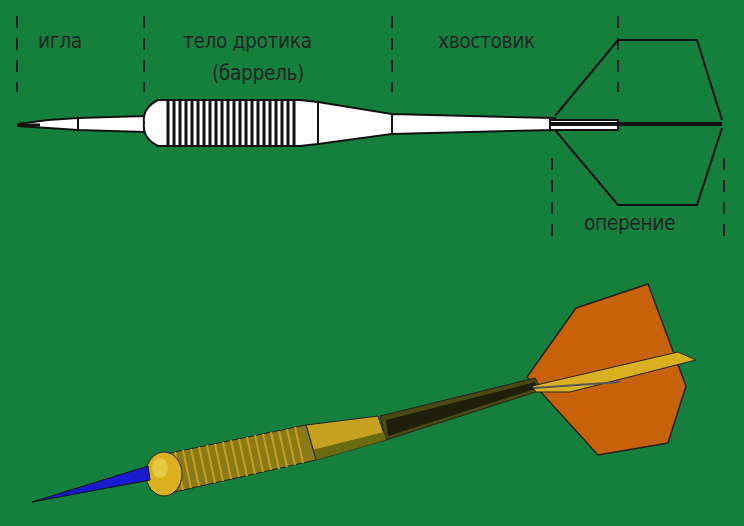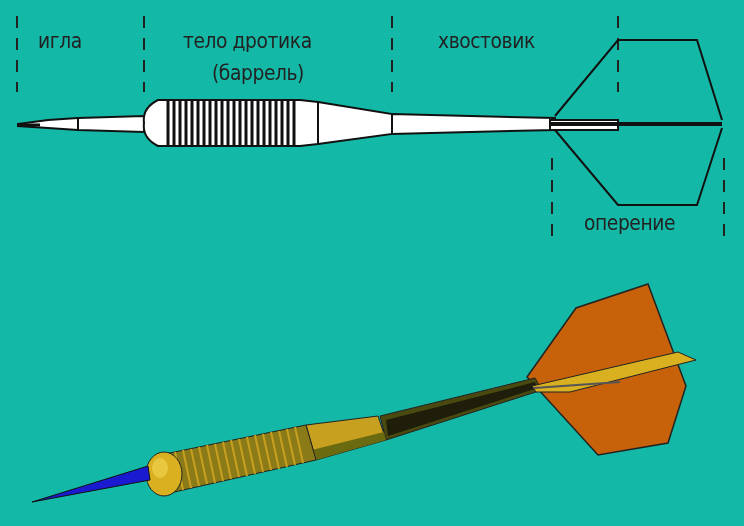--- a/index.html
+++ b/index.html
@@ -1,16 +1,16 @@
 <!DOCTYPE html>
 <html><head>
 <meta charset="utf-8">
 <style>
   html,body{margin:0;padding:0;background:#fdfdfd;}
-  #stage{position:relative;width:744px;height:526px;overflow:hidden;background:#14b8a6;font-family:"DejaVu Sans Condensed","DejaVu Sans",sans-serif;}
+  #stage{position:relative;width:744px;height:526px;overflow:hidden;background:#15803d;font-family:"DejaVu Sans Condensed","DejaVu Sans",sans-serif;}
   svg{position:absolute;left:0;top:0;}
   .lbl{position:absolute;font-size:22px;color:#222;letter-spacing:-0.5px;font-family:"DejaVu Sans",sans-serif;transform:scaleX(0.85);transform-origin:left top;white-space:nowrap;}
 </style>
 </head>
 <body>
 
 <div id="stage">
 
   <svg width="744" height="526">
     <g stroke="#222" stroke-width="2" stroke-dasharray="12,10" fill="none">

